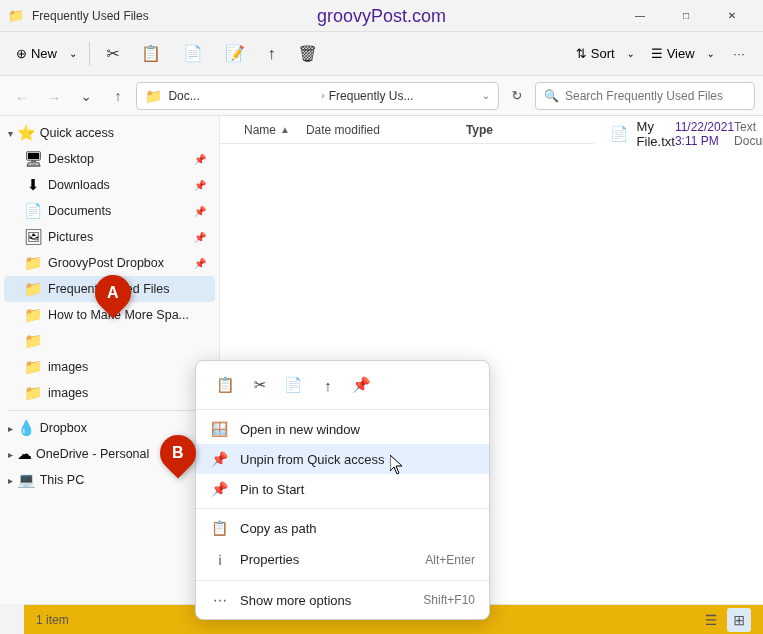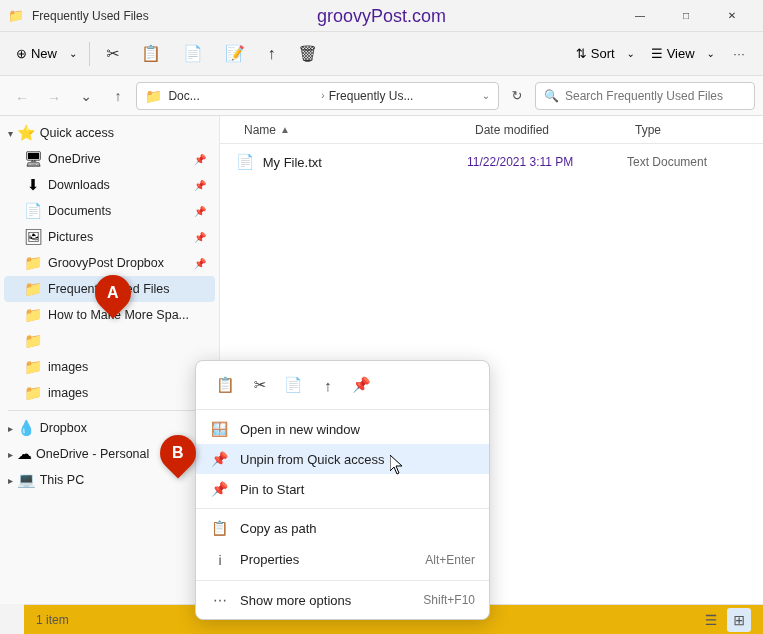--- a/index.html
+++ b/index.html
@@ -221,42 +221,42 @@
     .sidebar-group .sg-arrow { font-size: 10px; color: #555; }
     .sidebar-group .sg-icon { font-size: 15px; }
     .sidebar-group .sg-label { font-size: 12.5px; color: #222; font-weight: 500; }
     .sidebar-indent { padding-left: 20px; }
     .sidebar-divider { height: 1px; background: #e0e0e0; margin: 4px 8px; }
 
     
     .file-area {
       flex: 1;
       display: flex;
-      flex-direction: column;
+      flex-direction: row;
       background: white;
       overflow: hidden;
     }
     .file-header {
       display: flex;
       align-items: center;
       border-bottom: 1px solid #e8e8e8;
       padding: 0 16px;
       height: 28px;
       background: white;
     }
     .col-header {
       font-size: 12px;
       color: #444;
       cursor: pointer;
       padding: 4px 8px;
       flex-shrink: 0;
     }
     .col-name { flex: 1; display: flex; align-items: center; gap: 4px; }
     .col-date { width: 160px; }
-    .col-type { width: 120px; }
+    .col-type { width: 120px; font-weight: bold; }
     .col-sort-arrow { font-size: 10px; color: #666; }
     .file-list { flex: 1; overflow-y: auto; padding: 4px 0; }
     .file-item {
       display: flex;
       align-items: center;
       padding: 4px 16px;
       cursor: pointer;
       height: 28px;
     }
     .file-icon { font-size: 15px; margin-right: 8px; flex-shrink: 0; }
@@ -478,21 +478,21 @@
   <div class="sidebar">
 
     <div class="sidebar-group">
       <span class="sg-arrow">▾</span>
       <span class="sg-icon">⭐</span>
       <span class="sg-label">Quick access</span>
     </div>
 
     <div class="sidebar-item sidebar-indent">
       <span class="si-icon">🖥</span>
-      <span class="si-label">OneDrive</span>
+      <span class="si-label">Desktop</span>
       <span class="si-pin">📌</span>
     </div>
     <div class="sidebar-item sidebar-indent">
       <span class="si-icon">⬇</span>
       <span class="si-label">Downloads</span>
       <span class="si-pin">📌</span>
     </div>
     <div class="sidebar-item sidebar-indent">
       <span class="si-icon">📄</span>
       <span class="si-label">Documents</span>

